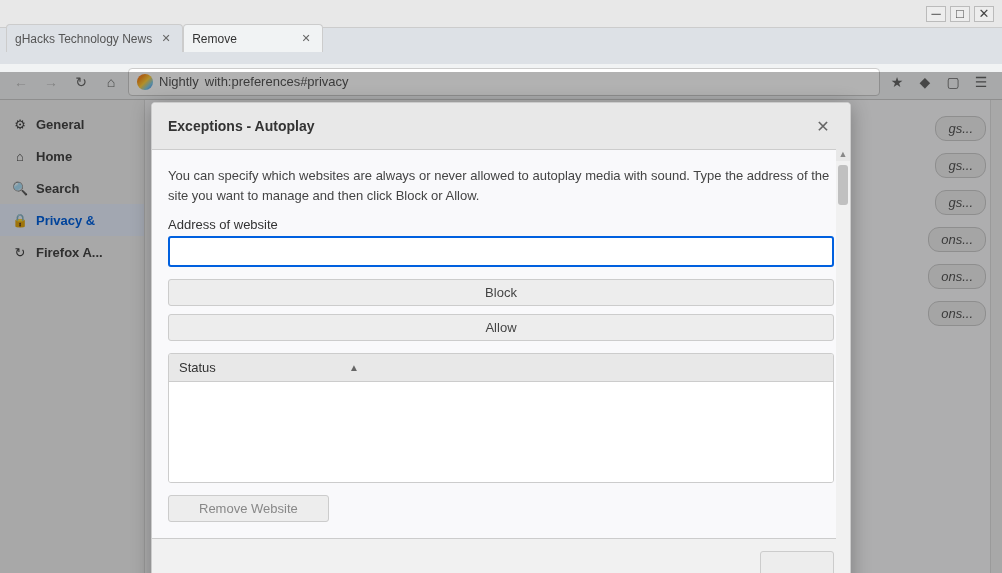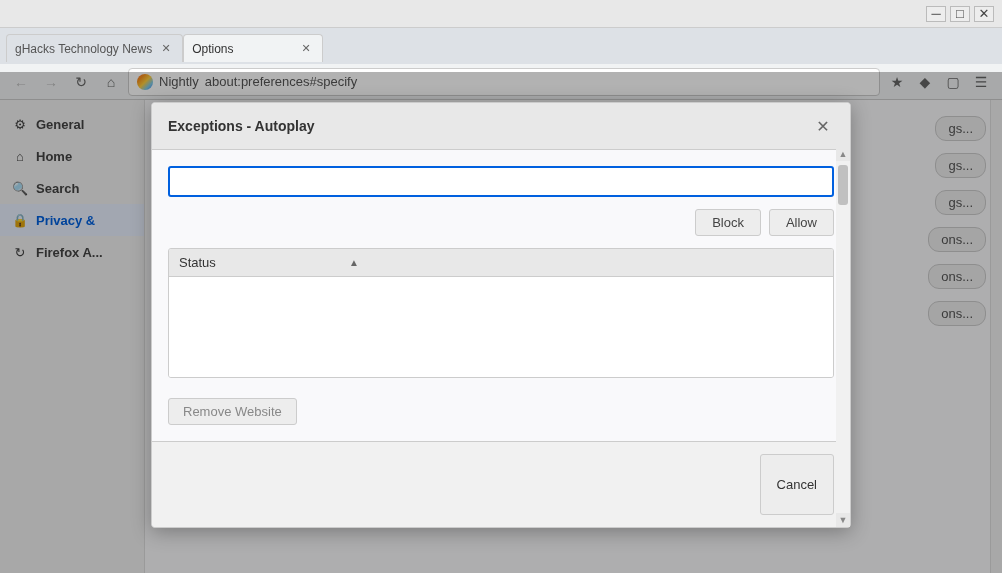--- a/index.html
+++ b/index.html
@@ -9,21 +9,21 @@
       background: #f0f0f0;
       width: 1002px;
       height: 573px;
       overflow: hidden;
       position: relative;
     }
 
     .tab-bar {
       display: flex;
       align-items: flex-end;
-      padding: 6px 0 2px 6px;
+      padding: 6px 0 12px 6px;
       background: #dde1e6;
       height: 36px;
     }
 
     .tab {
       display: flex;
       align-items: center;
       padding: 0 8px;
       height: 28px;
       background: #f1f3f4;
@@ -200,20 +200,21 @@
     }
 
     .pref-btn {
       background: #ededed;
       border: 1px solid #ccc;
       border-radius: 11px;
       padding: 4px 12px;
       font-size: 13px;
       color: #555;
       cursor: pointer;
+      font-style: italic;
     }
 
     
     .scrollbar-right {
       width: 12px;
       background: #f1f1f1;
       border-left: 1px solid #ddd;
       position: absolute;
       right: 0;
       top: 0;
@@ -307,20 +308,21 @@
       font-size: 13px;
       outline: none;
       background: white;
     }
 
     
     .action-buttons {
       display: flex;
       justify-content: flex-end;
       gap: 8px;
+      flex-direction: column;
     }
 
     .action-btn {
       padding: 5px 16px;
       border: 1px solid #ccc;
       border-radius: 3px;
       background: #ededed;
       font-size: 13px;
       color: #444;
       cursor: pointer;
@@ -376,28 +378,27 @@
       justify-content: space-between;
       align-items: center;
     }
 
     .remove-buttons {
       display: flex;
       gap: 8px;
     }
 
     .remove-btn {
-      padding: 5px 14px;
+      padding: 5px 30px;
       border: 1px solid #ccc;
       border-radius: 3px;
       background: #ededed;
       font-size: 13px;
       color: #888;
       cursor: pointer;
-      margin-top: 8px;
     }
 
     .dialog-footer {
       display: flex;
       justify-content: flex-end;
       gap: 8px;
       padding: 12px 16px;
       background: #f1f1f1;
       border-top: 1px solid #ccc;
       border-radius: 0 0 4px 4px;
@@ -468,35 +469,35 @@
   <button class="win-btn">□</button>
   <button class="win-btn">✕</button>
 </div>
 
 <div class="tab-bar">
   <div class="tab inactive">
     <span class="tab-label">gHacks Technology News</span>
     <span class="tab-close">✕</span>
   </div>
   <div class="tab">
-    <span class="tab-label">Options</span>
+    <span class="tab-label">Remove</span>
     <span class="tab-close">✕</span>
   </div>
 </div>
 
 <div class="toolbar">
   <button class="nav-btn disabled">←</button>
   <button class="nav-btn disabled">→</button>
   <button class="nav-btn">↻</button>
   <button class="nav-btn">⌂</button>
 
   <div class="address-bar">
     <div class="address-favicon"></div>
     <span class="address-text">Nightly</span>
-    <span class="address-text">about:preferences#specify</span>
+    <span class="address-text">with:preferences#privacy</span>
   </div>
 
   <div class="toolbar-icons">
     <button class="toolbar-icon-btn">★</button>
     <button class="toolbar-icon-btn">◆</button>
     <button class="toolbar-icon-btn">▢</button>
     <button class="toolbar-icon-btn">☰</button>
   </div>
 </div>
 
@@ -560,22 +561,24 @@
     <div style="position:absolute; right:0; top:44px; width:14px; bottom:0; display:flex; flex-direction:column; pointer-events:none; z-index:10;">
       <div style="height:14px; background:#e8e8e8; display:flex; align-items:center; justify-content:center; font-size:9px; color:#888; cursor:pointer; pointer-events:all;">▲</div>
       <div style="flex:1; background:#f1f1f1; position:relative;">
         <div style="position:absolute; top:4px; left:2px; width:10px; height:40px; background:#c0c0c0; border-radius:3px;"></div>
       </div>
       <div style="height:14px; background:#e8e8e8; display:flex; align-items:center; justify-content:center; font-size:9px; color:#888; cursor:pointer; pointer-events:all;">▼</div>
     </div>
 
     <div class="dialog-body">
 
+      <p class="dialog-description">You can specify which websites are always or never allowed to autoplay media with sound. Type the address of the site you want to manage and then click Block or Allow.</p>
 
       <div>
+        <div class="address-label">Address of website</div>
         <input type="text" class="address-input" placeholder="" style="">
       </div>
 
       <div class="action-buttons">
         <button class="action-btn">Block</button>
         <button class="action-btn">Allow</button>
       </div>
 
       <div class="website-table">
         <div class="table-header">

